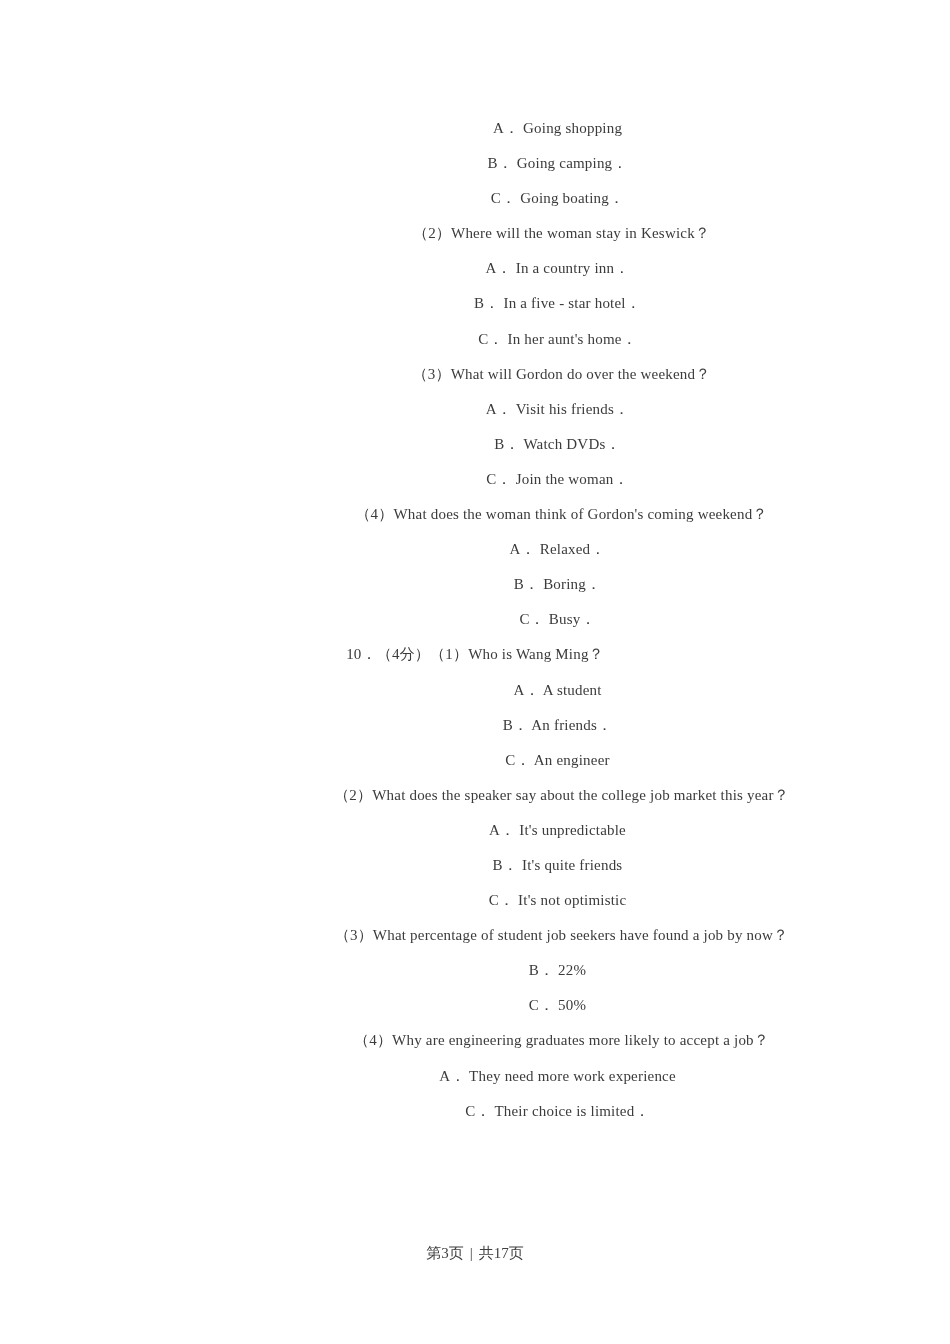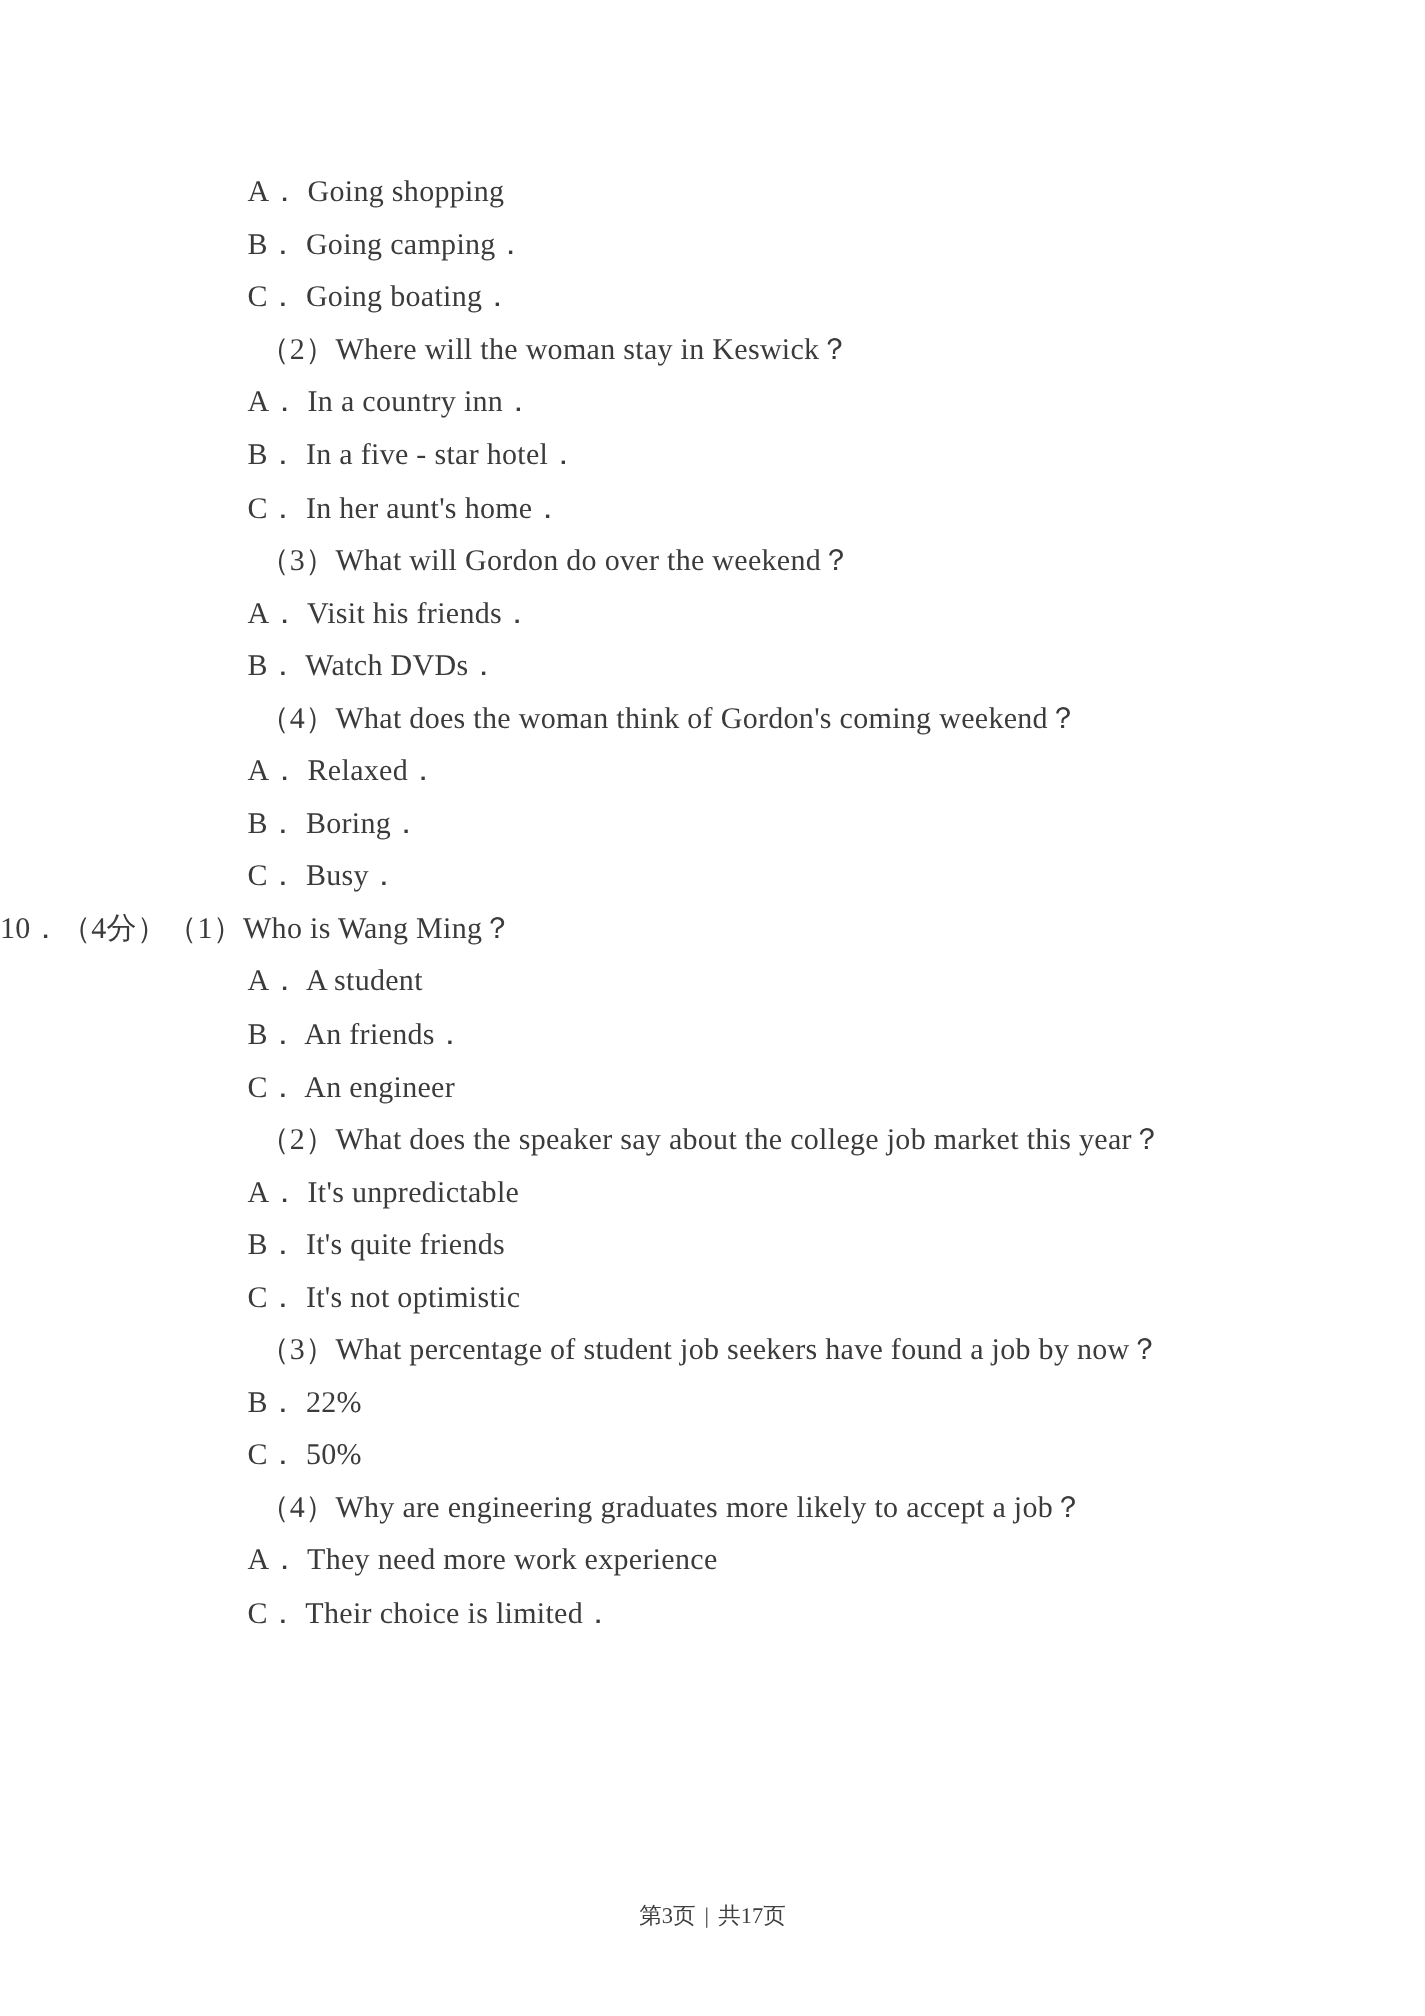--- a/index.html
+++ b/index.html
@@ -20,59 +20,60 @@
     inset: 0;
     background: #ffffff;
   }
   .content {
     position: absolute;
     top: 111px;
     left: 0;
     width: 100%;
   }
   .line {
-    font-size: 20px;
+    font-size: 15px;
     line-height: 35.1px;
     white-space: pre;
     letter-spacing: 0.2px;
+    text-align: center;
   }
   .line.option   { padding-left: 165px; }
   .line.question { padding-left: 173px; }
   .line.numbered { }
   .footer {
     position: absolute;
     top: 1243px;
     left: 0;
     width: 100%;
     text-align: center;
     font-size: 15px;
     line-height: 20px;
     color: #3f3f3f;
     font-family: "Liberation Serif", "DejaVu Serif", serif;
-    margin-top: 25px;
   }
   .footer span { padding: 0 3px; }
 </style>
 </head>
 <body>
 
 <div class="page">
 
   <div class="content">
 
   <div class="line option">A． Going shopping</div>
       <div class="line option">B． Going camping．</div>
       <div class="line option">C． Going boating．</div>
       <div class="line question">（2）Where will the woman stay in Keswick？</div>
       <div class="line option">A． In a country inn．</div>
       <div class="line option">B． In a five - star hotel．</div>
       <div class="line option">C． In her aunt's home．</div>
       <div class="line question">（3）What will Gordon do over the weekend？</div>
       <div class="line option">A． Visit his friends．</div>
       <div class="line option">B． Watch DVDs．</div>
+      <div class="line option">C． Join the woman．</div>
       <div class="line question">（4）What does the woman think of Gordon's coming weekend？</div>
       <div class="line option">A． Relaxed．</div>
       <div class="line option">B． Boring．</div>
       <div class="line option">C． Busy．</div>
       <div class="line numbered">10．（4分）（1）Who is Wang Ming？</div>
       <div class="line option">A． A student</div>
       <div class="line option">B． An friends．</div>
       <div class="line option">C． An engineer</div>
       <div class="line question">（2）What does the speaker say about the college job market this year？</div>
       <div class="line option">A． It's unpredictable</div>

